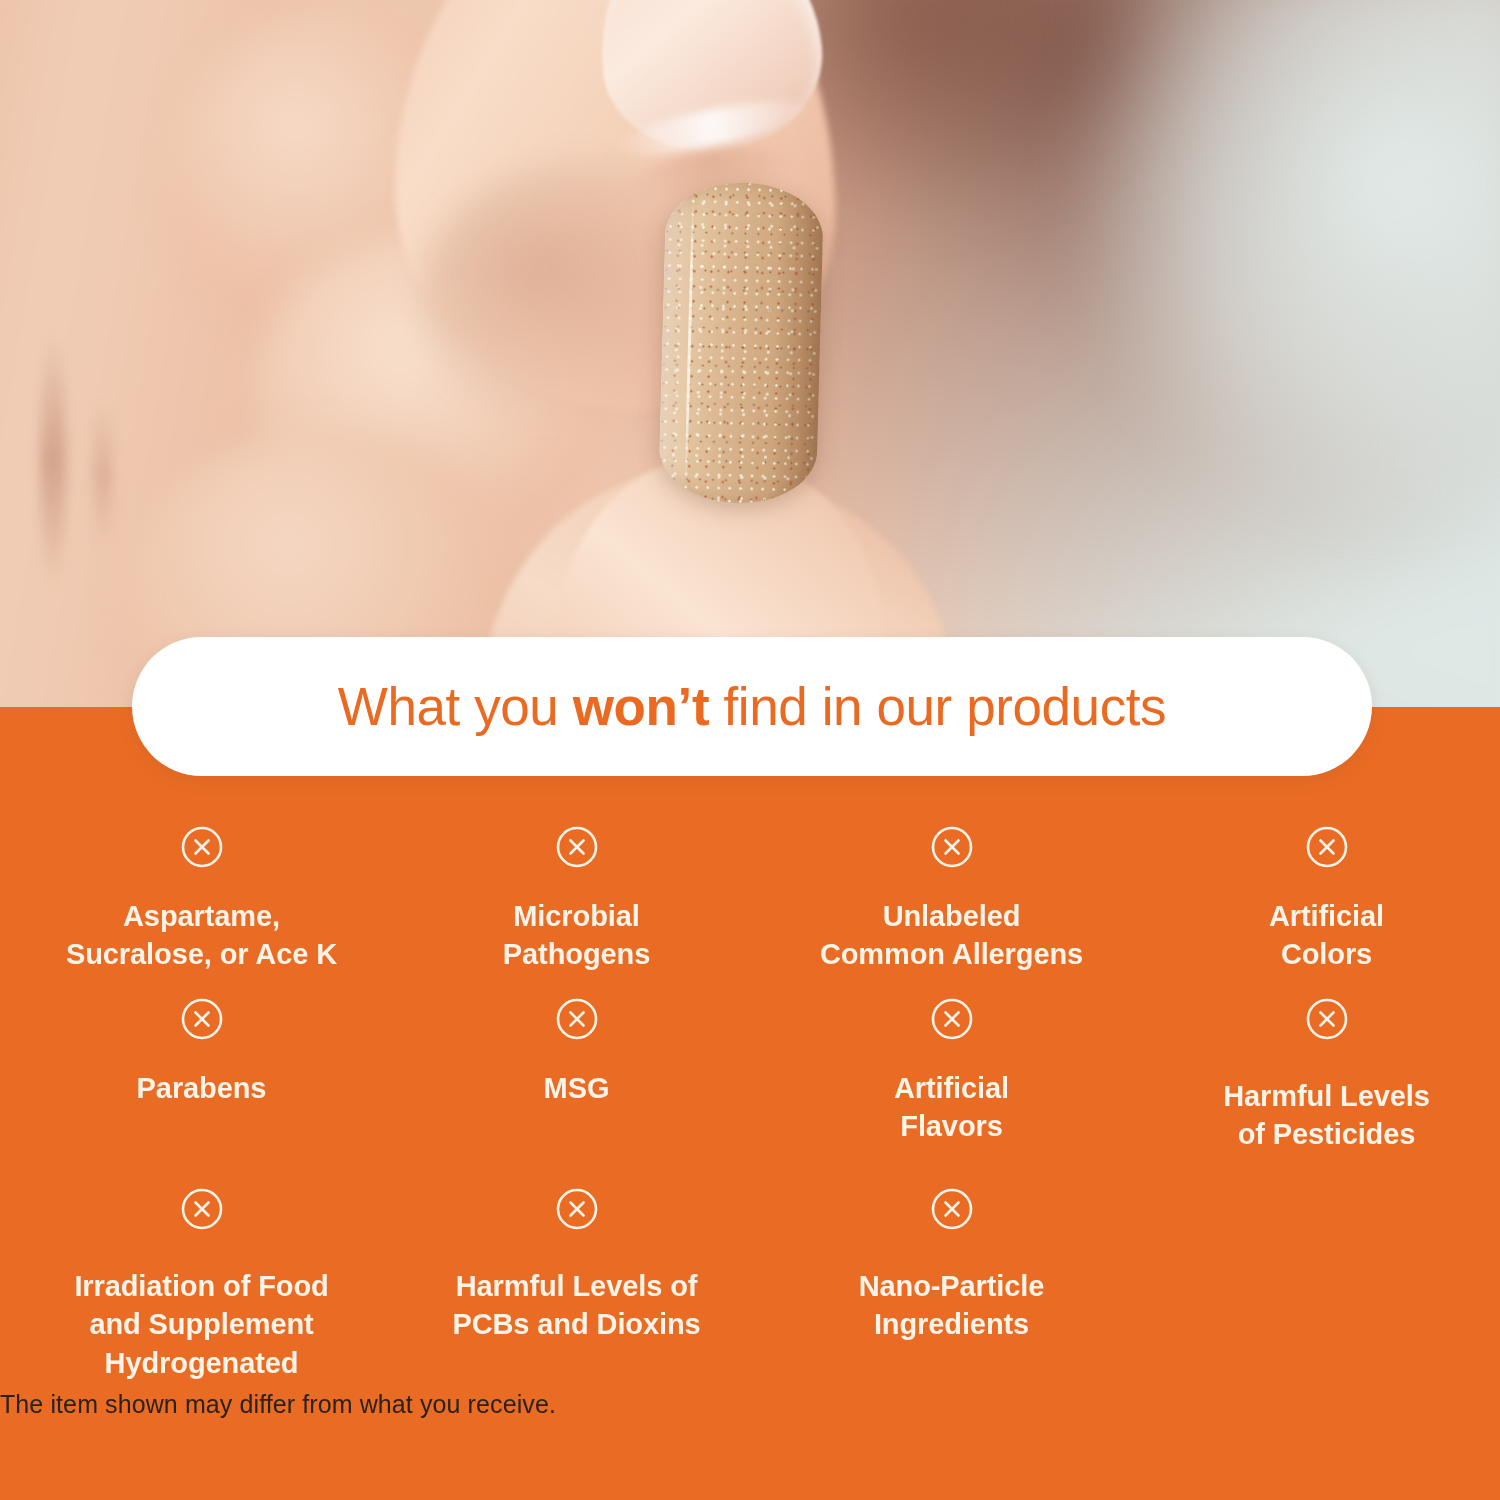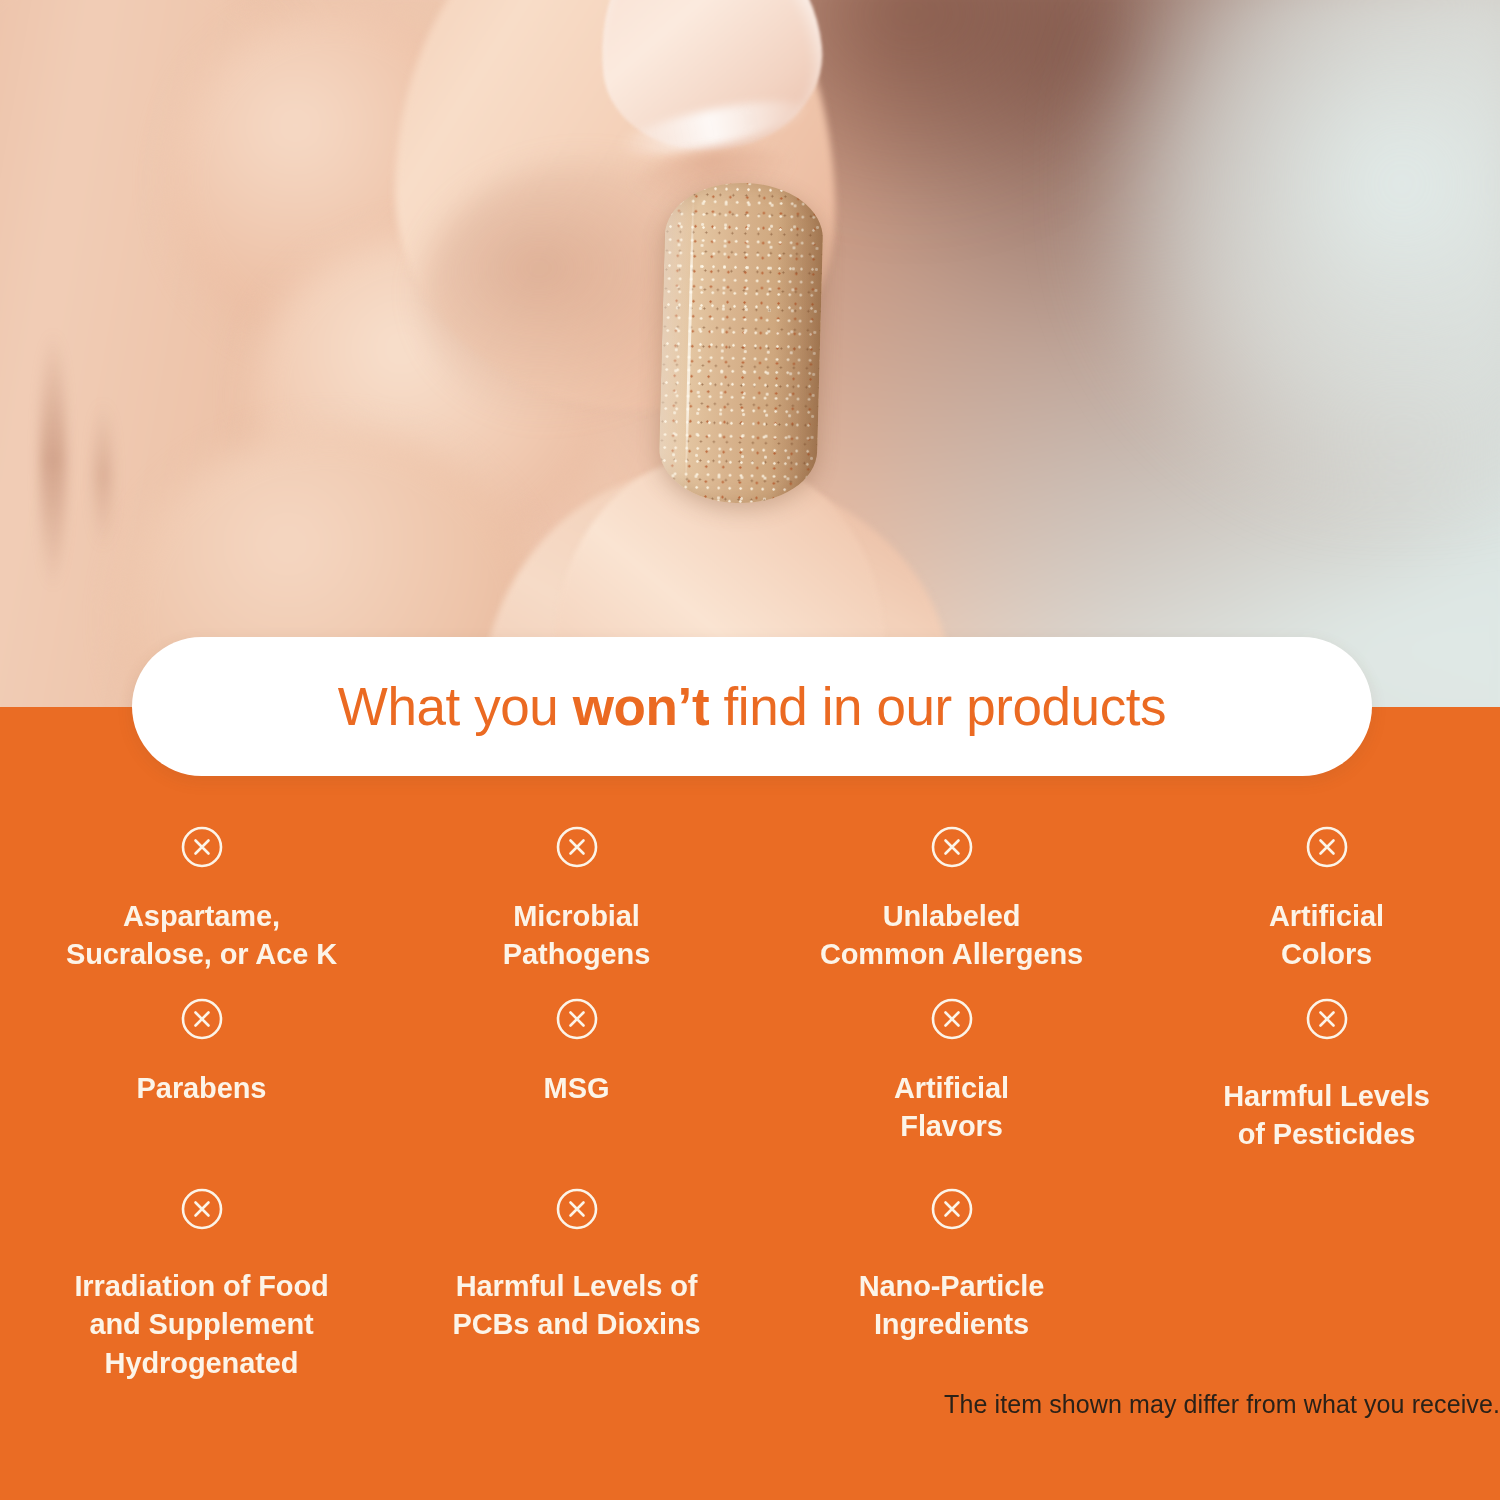--- a/index.html
+++ b/index.html
@@ -267,21 +267,21 @@
     line-height: 1.32;
     text-align: center;
     letter-spacing: -0.1px;
     white-space: pre-line;
   }
 
   .disclaimer {
     position: absolute;
     left: 0; top: 683px;
     width: 1500px;
-    text-align: right;
+    text-align: left;
     color: #2A2118;
     font-size: 25px;
     font-weight: 400;
     letter-spacing: 0.1px;
   }
 </style>
 </head>
 <body>
 
 <div id="page">

